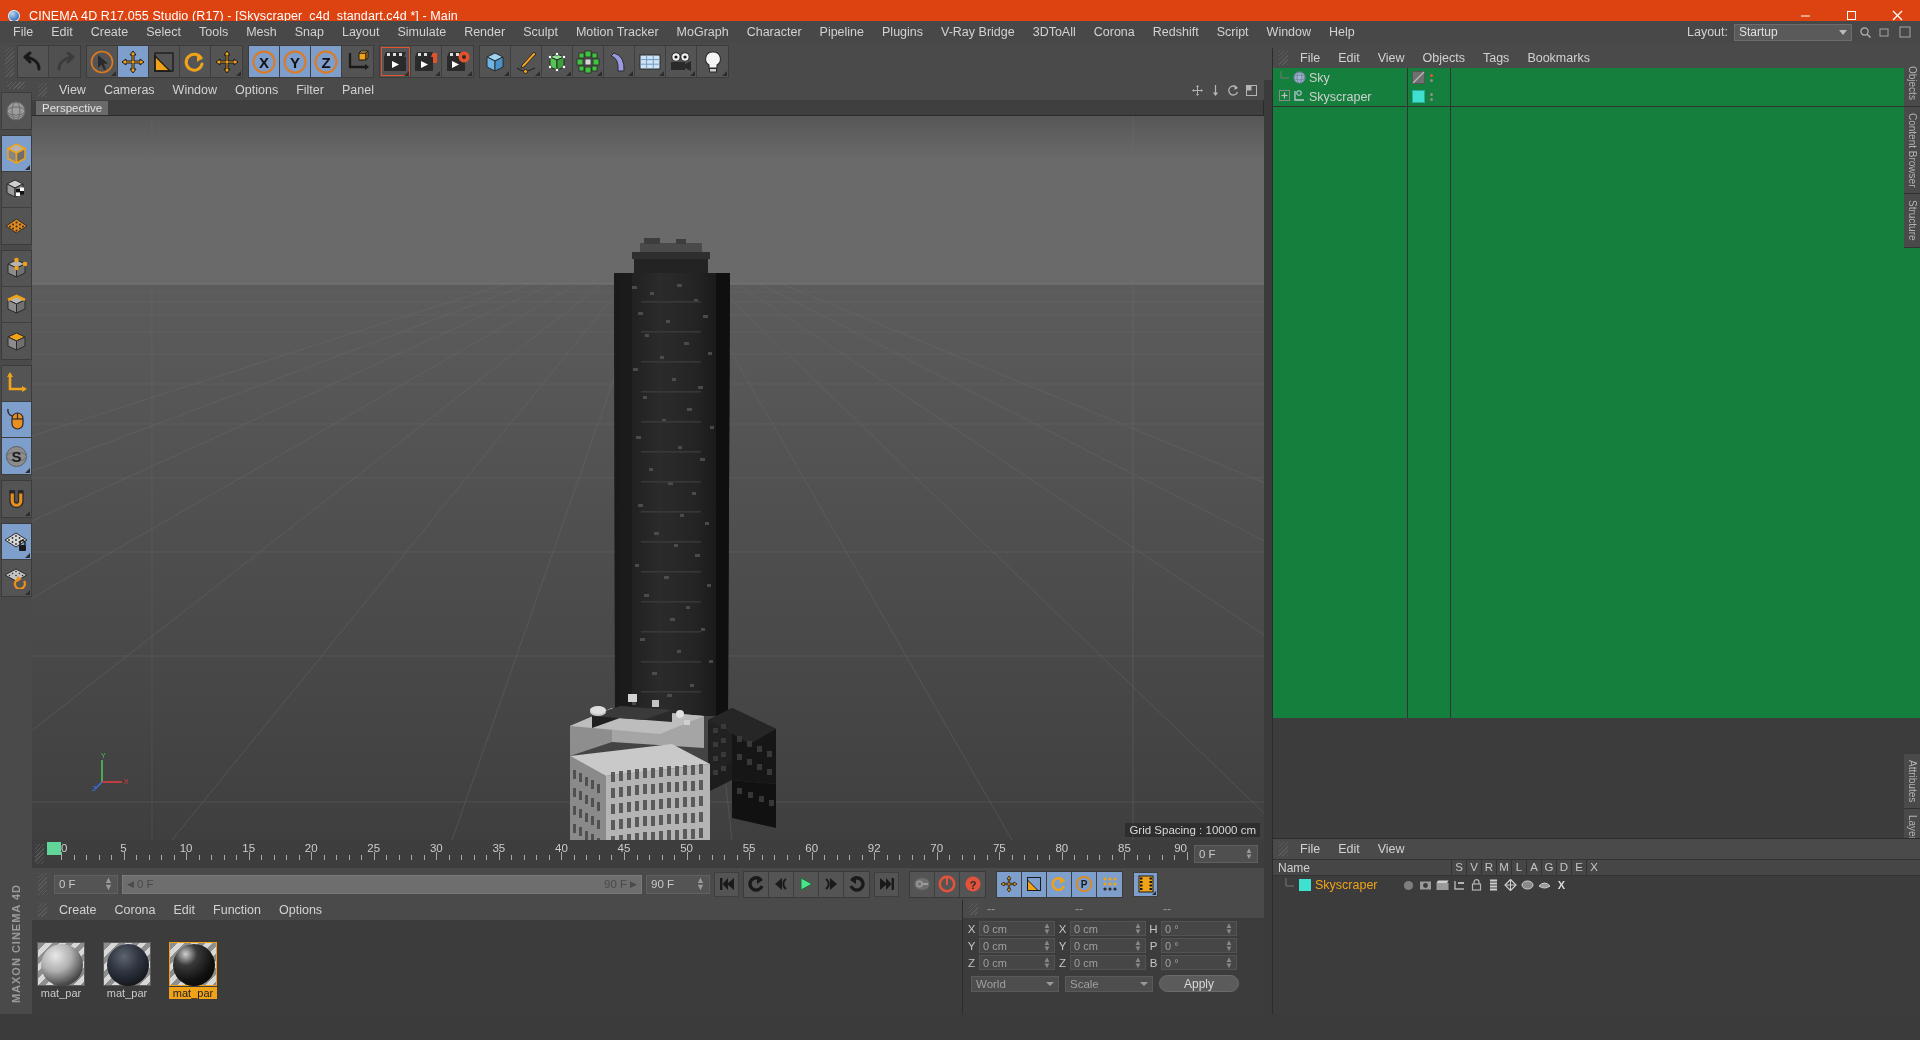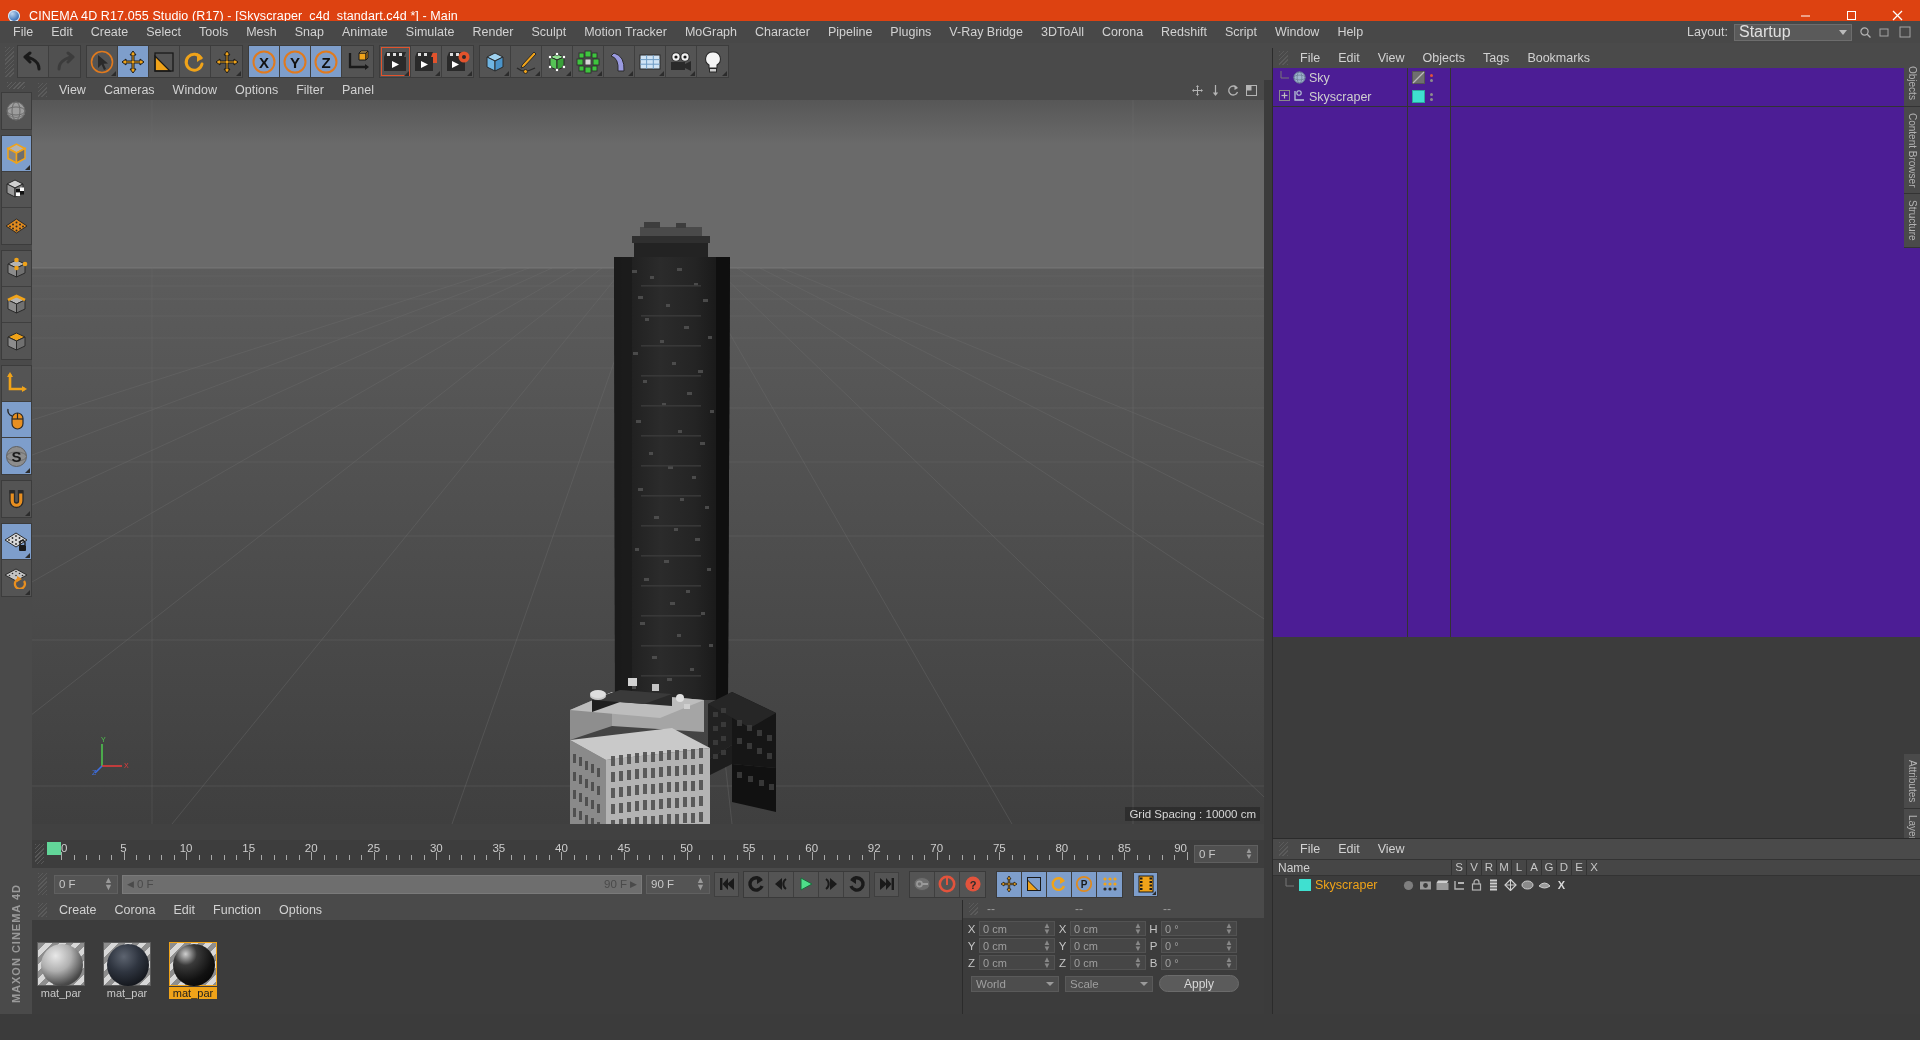--- a/index.html
+++ b/index.html
@@ -29,21 +29,21 @@
   
   .menubar {
     position:absolute; left:0; top:21px; width:1920px; height:22px;
     background:#484848; display:flex; align-items:center; padding-left:4px;
   }
   .menu-item { padding:3px 9px; font-size:12.5px; color:#d2d2d2; white-space:nowrap; }
   .layout-box { margin-left:auto; display:flex; align-items:center; gap:6px; padding-right:8px;}
   .layout-label { font-size:12.5px; color:#d2d2d2; }
   .layout-select {
     width:118px; height:17px; background:#5a5a5a; border:1px solid #6d6d6d;
-    display:flex; align-items:center; padding:0 4px; font-size:16px; color:#e0e0e0;
+    display:flex; align-items:center; padding:0 4px; font-size:12px; color:#e0e0e0;
     position:relative;
   }
   .layout-select .arw { margin-left:auto; border-left:4px solid transparent;border-right:4px solid transparent;border-top:5px solid #bbb;}
   .mini-ico { width:14px;height:14px;opacity:.8;display:flex;align-items:center;justify-content:center;}
 
   
   .toolbar {
     position:absolute; left:0; top:43px; width:1920px; height:37px;
     background:#4a4a4a; display:flex; align-items:center; padding-left:2px; gap:0;
   }
@@ -98,21 +98,21 @@
   .vp-canvas svg { position:absolute; left:0; top:0;}
   .gridspacing { position:absolute; right:4px; bottom:3px; font-size:11.5px; color:#d8d8d8;
      background:rgba(0,0,0,.28); padding:1px 4px;}
   .axis-widget{position:absolute; left:60px; bottom:48px; width:40px;height:40px;}
 
   
   .objman { position:absolute; left:1272px; top:48px; width:648px; height:790px; background:#3c3c3c;
       border-left:1px solid #2b2b2b;}
   .om-menu { height:20px; display:flex; align-items:center; padding-left:3px; background:#4a4a4a; }
   .om-menu .m { padding:2px 9px; font-size:12.5px; color:#d2d2d2;}
-  .om-body { position:relative; height:569px; background:#4c1d95; display:flex;gap:24px;}
+  .om-body { position:relative; height:650px; background:#15803d; display:flex;gap:24px;}
   .om-tree { width:110px; }
   .om-row { height:19px; display:flex; align-items:center; font-size:12.5px; color:#cfcfcf;
      padding-left:6px; gap:3px;}
   .om-row .obj-icon { width:13px;height:13px; }
   .om-cols { width:44px; border-left:1px solid #333; border-right:1px solid #333;}
   .om-rest { flex:1; }
   .om-colrow{ height:19px; display:flex; align-items:center; gap:5px; padding-left:4px;}
   .tagsq { width:13px;height:13px;}
   .dots { display:flex; flex-direction:column; gap:2px; align-items:center;}
   .dot { width:3px;height:3px;border-radius:50%;background:#8d8d8d;}
@@ -235,21 +235,21 @@
   </div>
 
   <div class="menubar">
     <div class="menu-item">File</div>
     <div class="menu-item">Edit</div>
     <div class="menu-item">Create</div>
     <div class="menu-item">Select</div>
     <div class="menu-item">Tools</div>
     <div class="menu-item">Mesh</div>
     <div class="menu-item">Snap</div>
-    <div class="menu-item">Animate</div>
+    <div class="menu-item">Layout</div>
     <div class="menu-item">Simulate</div>
     <div class="menu-item">Render</div>
     <div class="menu-item">Sculpt</div>
     <div class="menu-item">Motion Tracker</div>
     <div class="menu-item">MoGraph</div>
     <div class="menu-item">Character</div>
     <div class="menu-item">Pipeline</div>
     <div class="menu-item">Plugins</div>
     <div class="menu-item">V-Ray Bridge</div>
     <div class="menu-item">3DToAll</div>
@@ -669,20 +669,24 @@
         </div>
         <div class="mini-ico">
           <svg width="13" height="13" viewBox="0 0 13 13">
               <rect x="1.5" y="1.5" width="10" height="10" fill="none" stroke="#cfcfcf" stroke-width="1"></rect>
               <rect x="1.5" y="1.5" width="5" height="5" fill="#cfcfcf"></rect>
             </svg>
         </div>
       </div>
     </div>
 
+    <div class="vp-tabrow">
+      <div class="vp-tab">Perspective</div>
+      <div class="vp-sep"></div>
+    </div>
 
     <div class="vp-canvas">
       <svg width="1232" height="724" viewBox="0 0 1232 724">
         <defs>
           <linearGradient id="skyg" x1="0" y1="0" x2="0" y2="1">
             <stop offset="0%" stop-color="#575757"></stop>
             <stop offset="26%" stop-color="#6a6a6a"></stop>
           </linearGradient>
           <linearGradient id="groundg" x1="0" y1="0" x2="0" y2="1">
             <stop offset="0%" stop-color="#5c5c5c"></stop>

